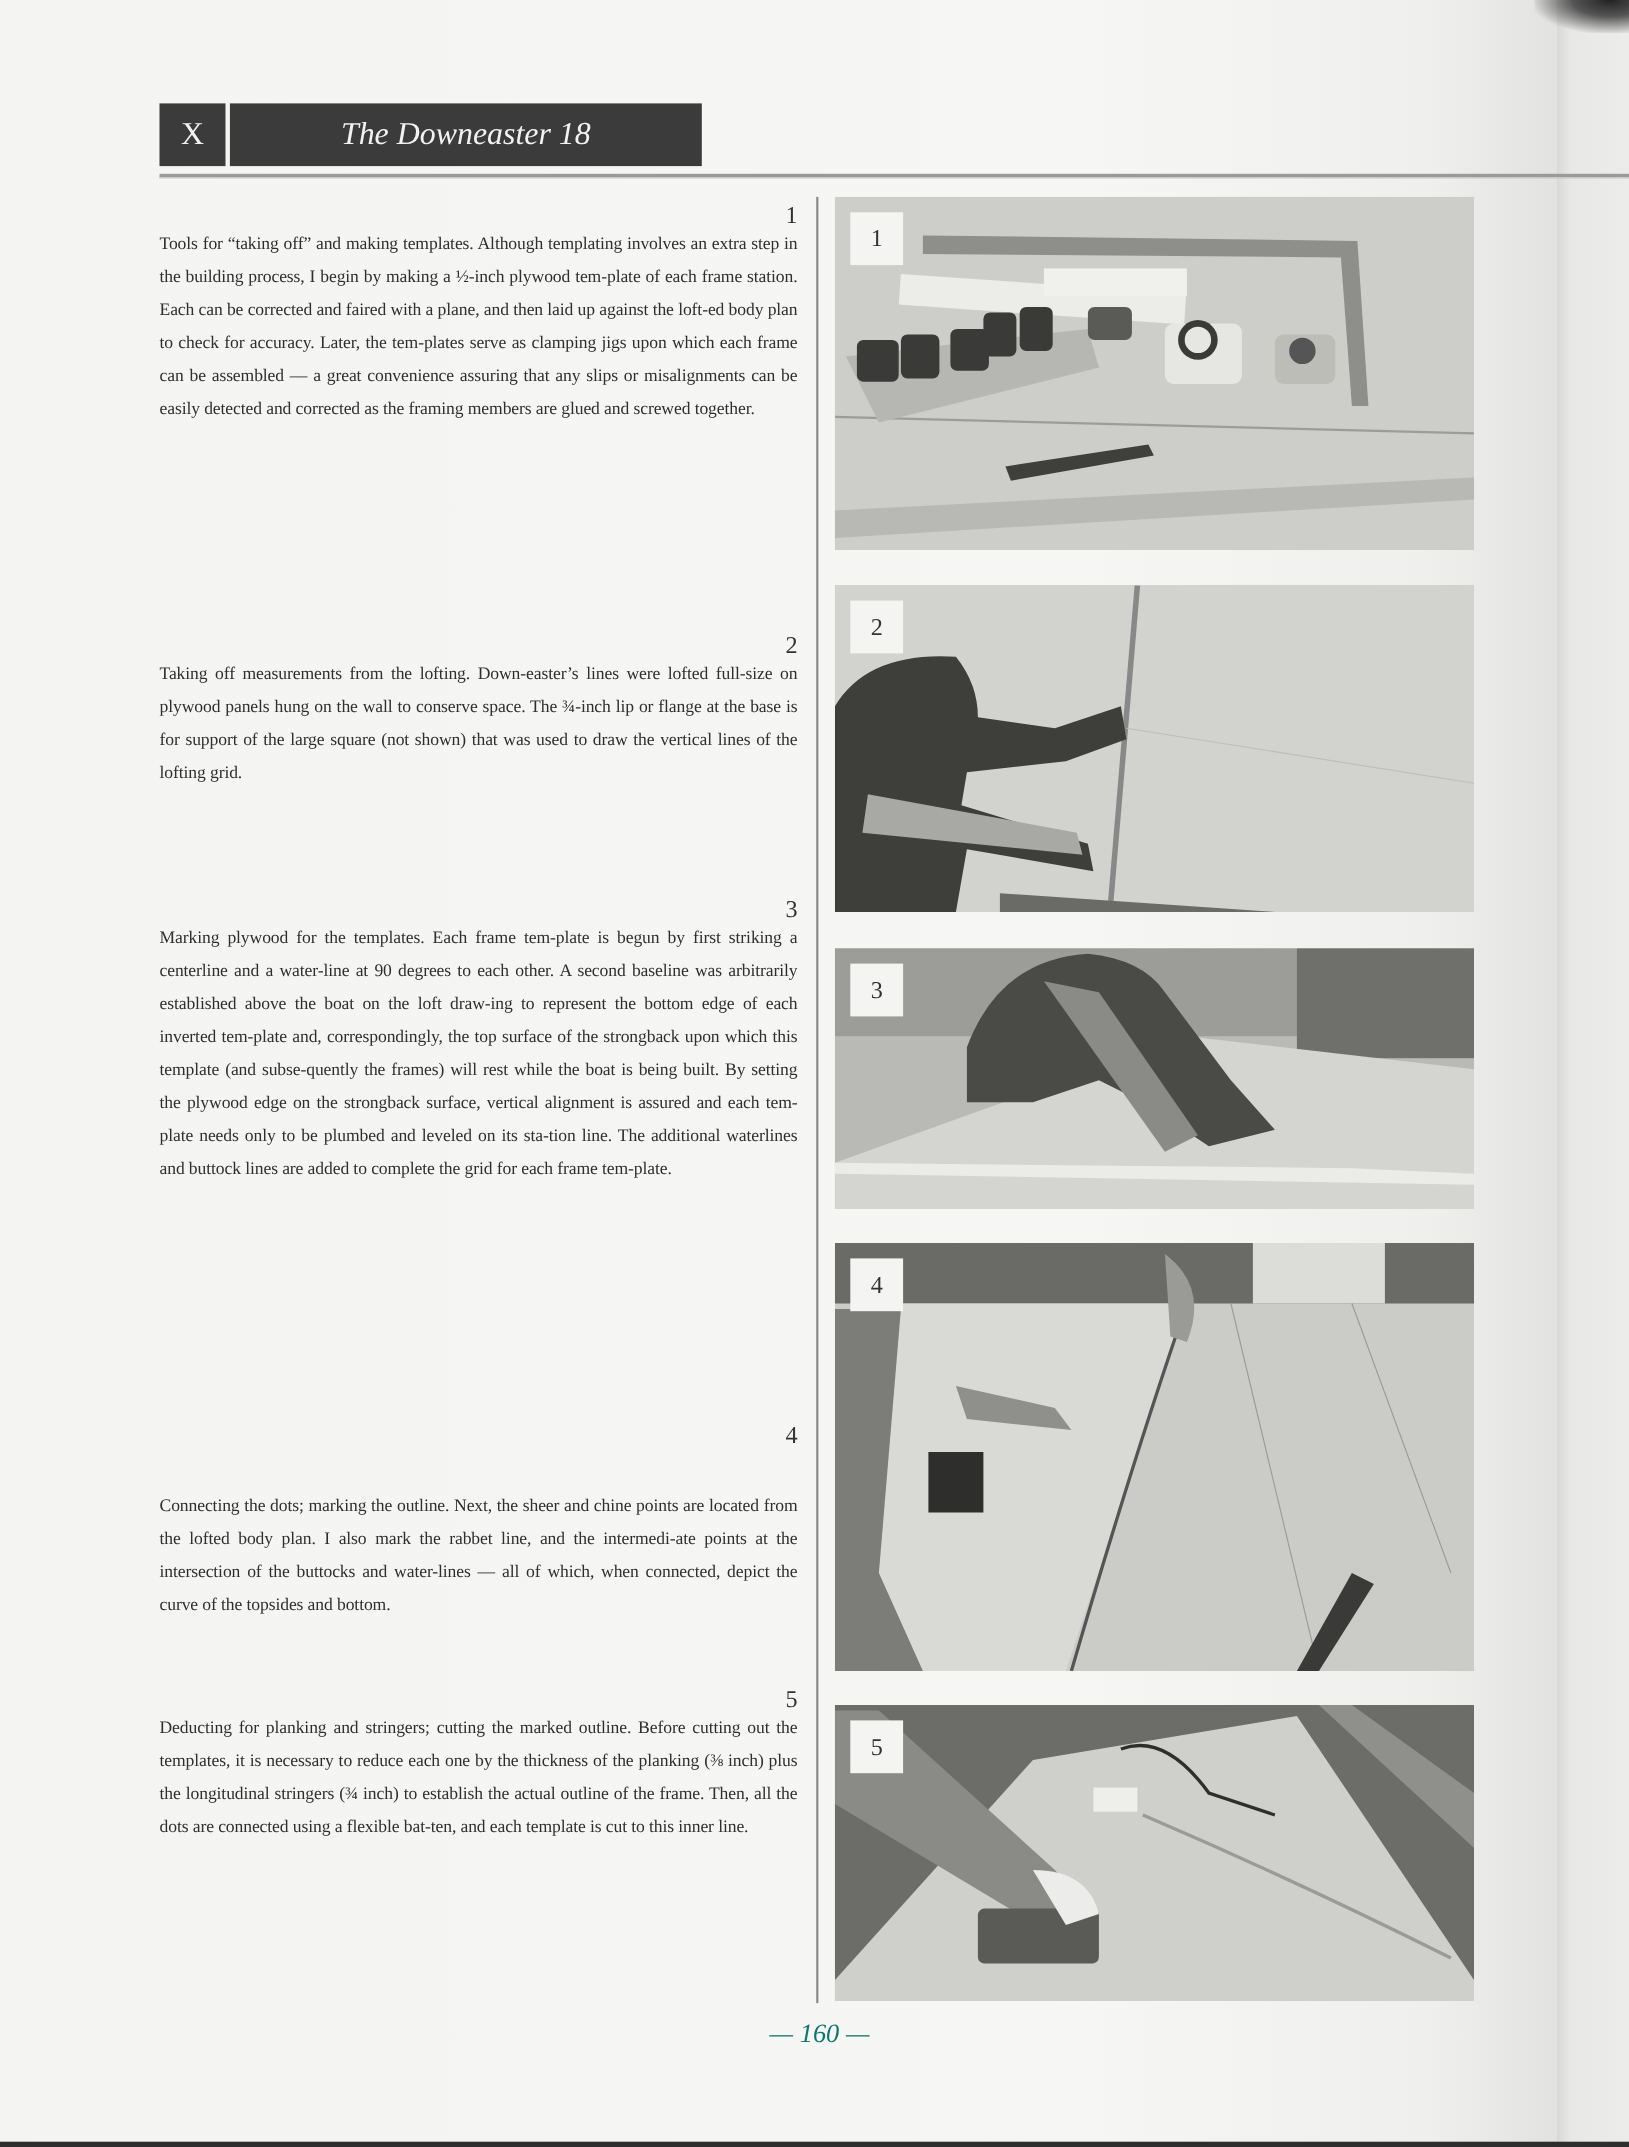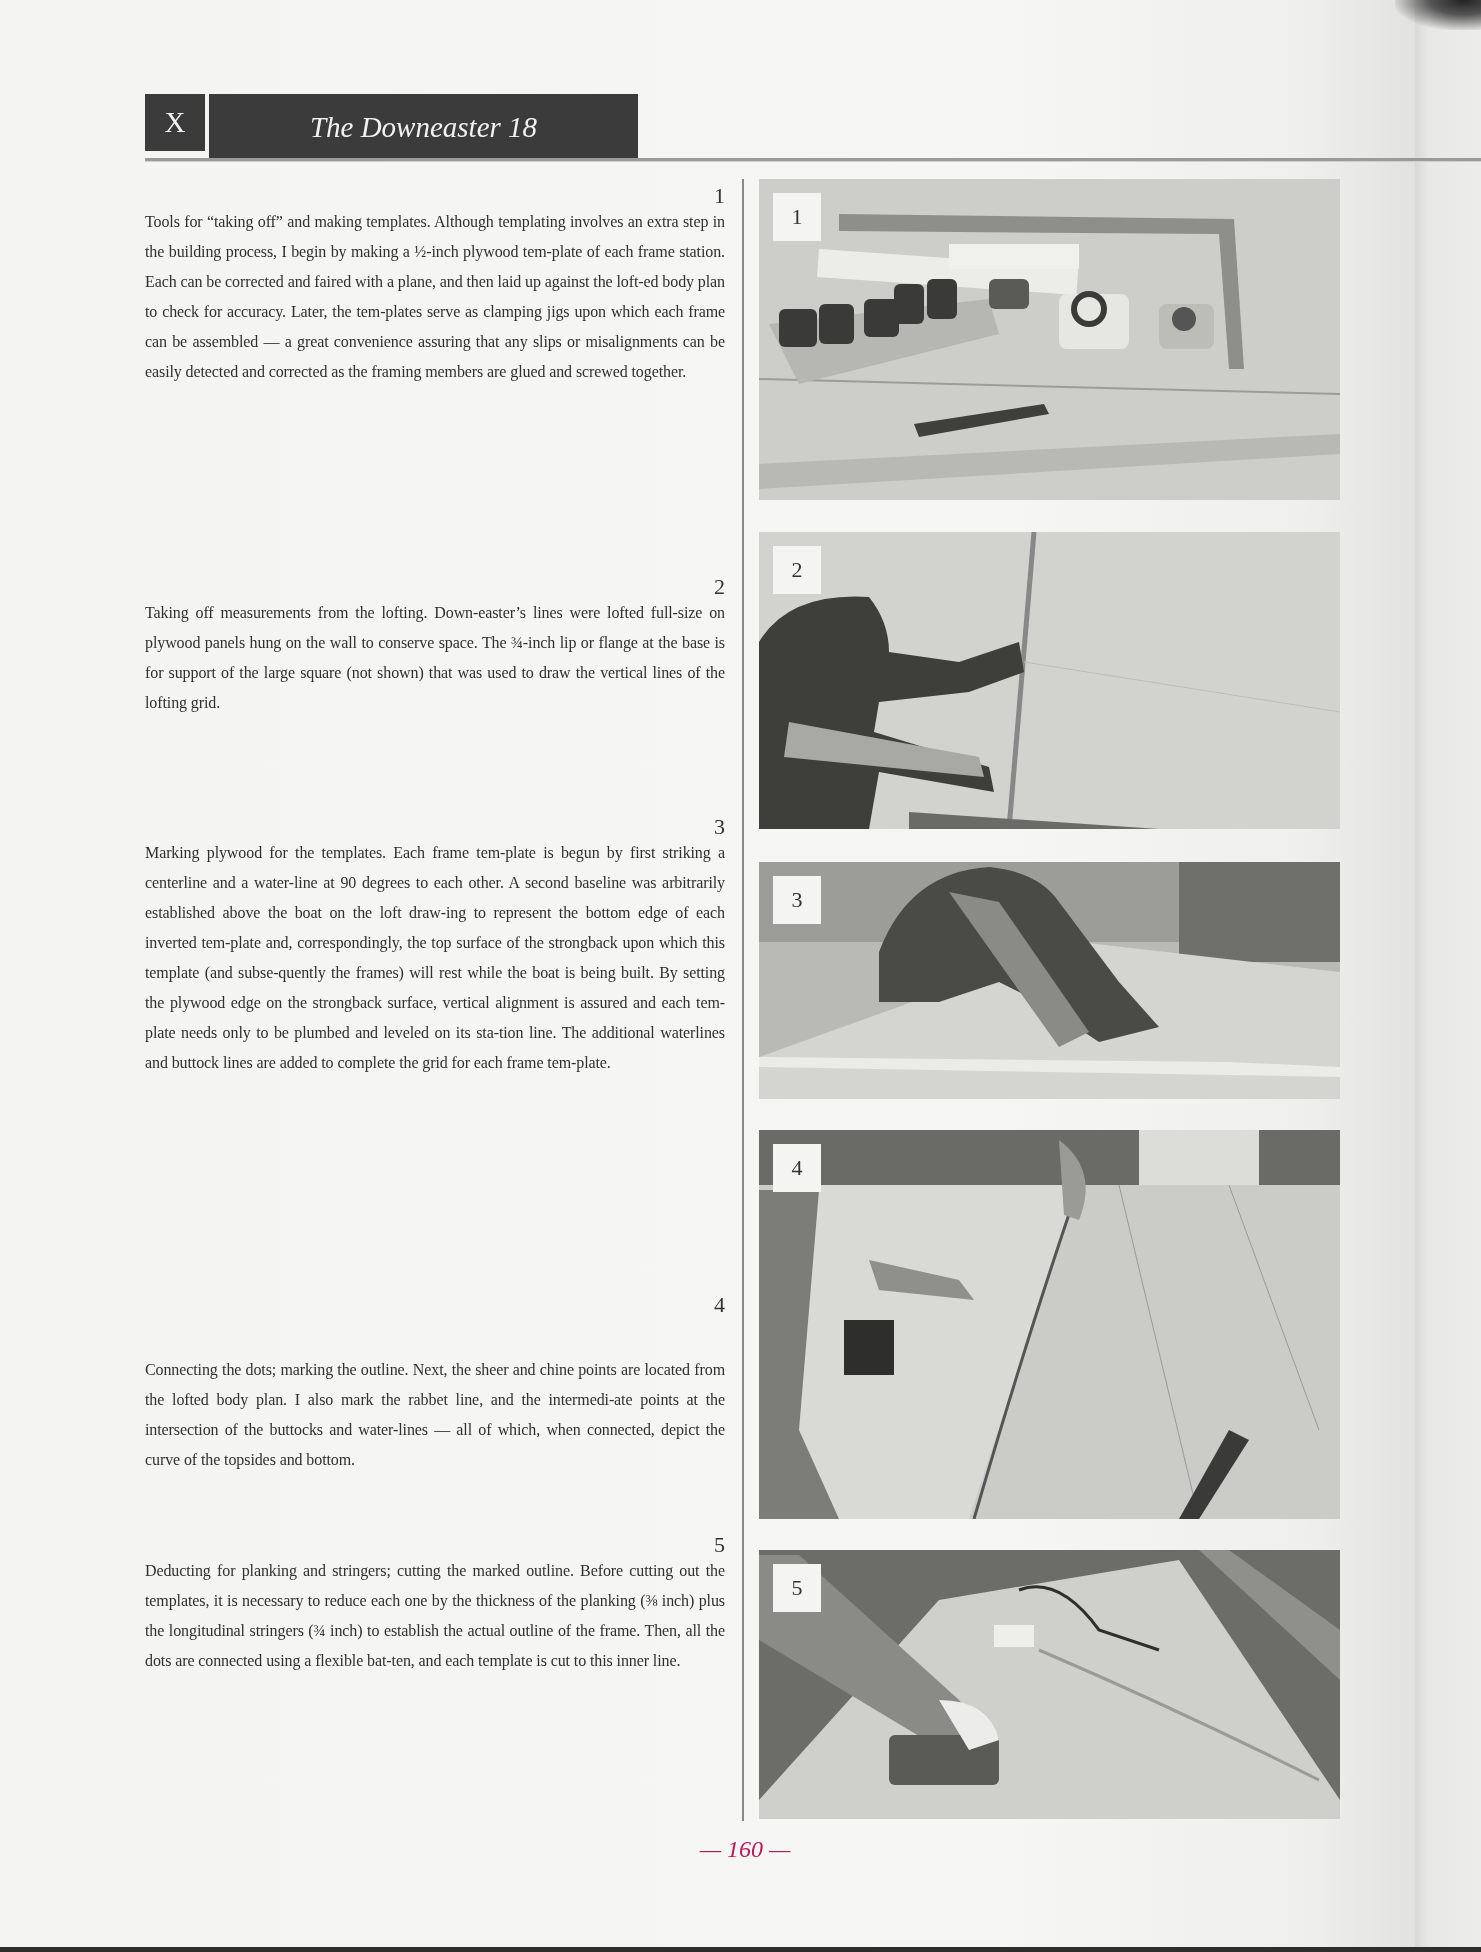--- a/index.html
+++ b/index.html
@@ -25,21 +25,21 @@
     position: absolute; left: 0; top: 1947px; width: 1481px; height: 5px; background: #2e2e2e;
   }
   
   .hdr-num {
     position: absolute; left: 145px; top: 94px; width: 60px; height: 57px;
     background: #3b3b3b; color: #f2f2f2;
     font-family: "Liberation Serif", serif; font-size: 29px;
     display: flex; align-items: center; justify-content: center;
   }
   .hdr-title {
-    position: absolute; left: 209px; top: 94px; width: 429px; height: 67px;
+    position: absolute; left: 209px; top: 94px; width: 429px; height: 57px;
     background: #3b3b3b; color: #f2f2f2;
     font-family: "Liberation Serif", serif; font-style: italic; font-size: 29px;
     display: flex; align-items: center; justify-content: center;
   }
   .hdr-rule {
     position: absolute; left: 145px; top: 158px; width: 1336px; height: 3px;
     background: #9a9a9a; border-bottom: 1px solid #d0d0d0;
   }
   .vrule {
     position: absolute; left: 742px; top: 179px; width: 2px; height: 1642px; background: #8a8a8a;
@@ -61,21 +61,21 @@
   }
   .photo svg { position: absolute; left: 0; top: 0; width: 100%; height: 100%; }
   .photo-label {
     position: absolute; left: 14px; top: 14px; width: 48px; height: 48px;
     background: #f4f4f2; color: #333;
     font-family: "Liberation Serif", serif; font-size: 22px;
     display: flex; align-items: center; justify-content: center;
   }
   .folio {
     position: absolute; left: 640px; top: 1836px; width: 210px; text-align: center;
-    font-family: "Liberation Serif", serif; font-style: italic; font-size: 24px; color: #be185d;
+    font-family: "Liberation Serif", serif; font-style: italic; font-size: 24px; color: #0f766e;
   }
 </style>
 </head>
 <body>
 
 <div class="page"></div>
 <div class="next-page"></div>
 <div class="corner-shadow"></div>
 <div class="bottom-band"></div>
 

